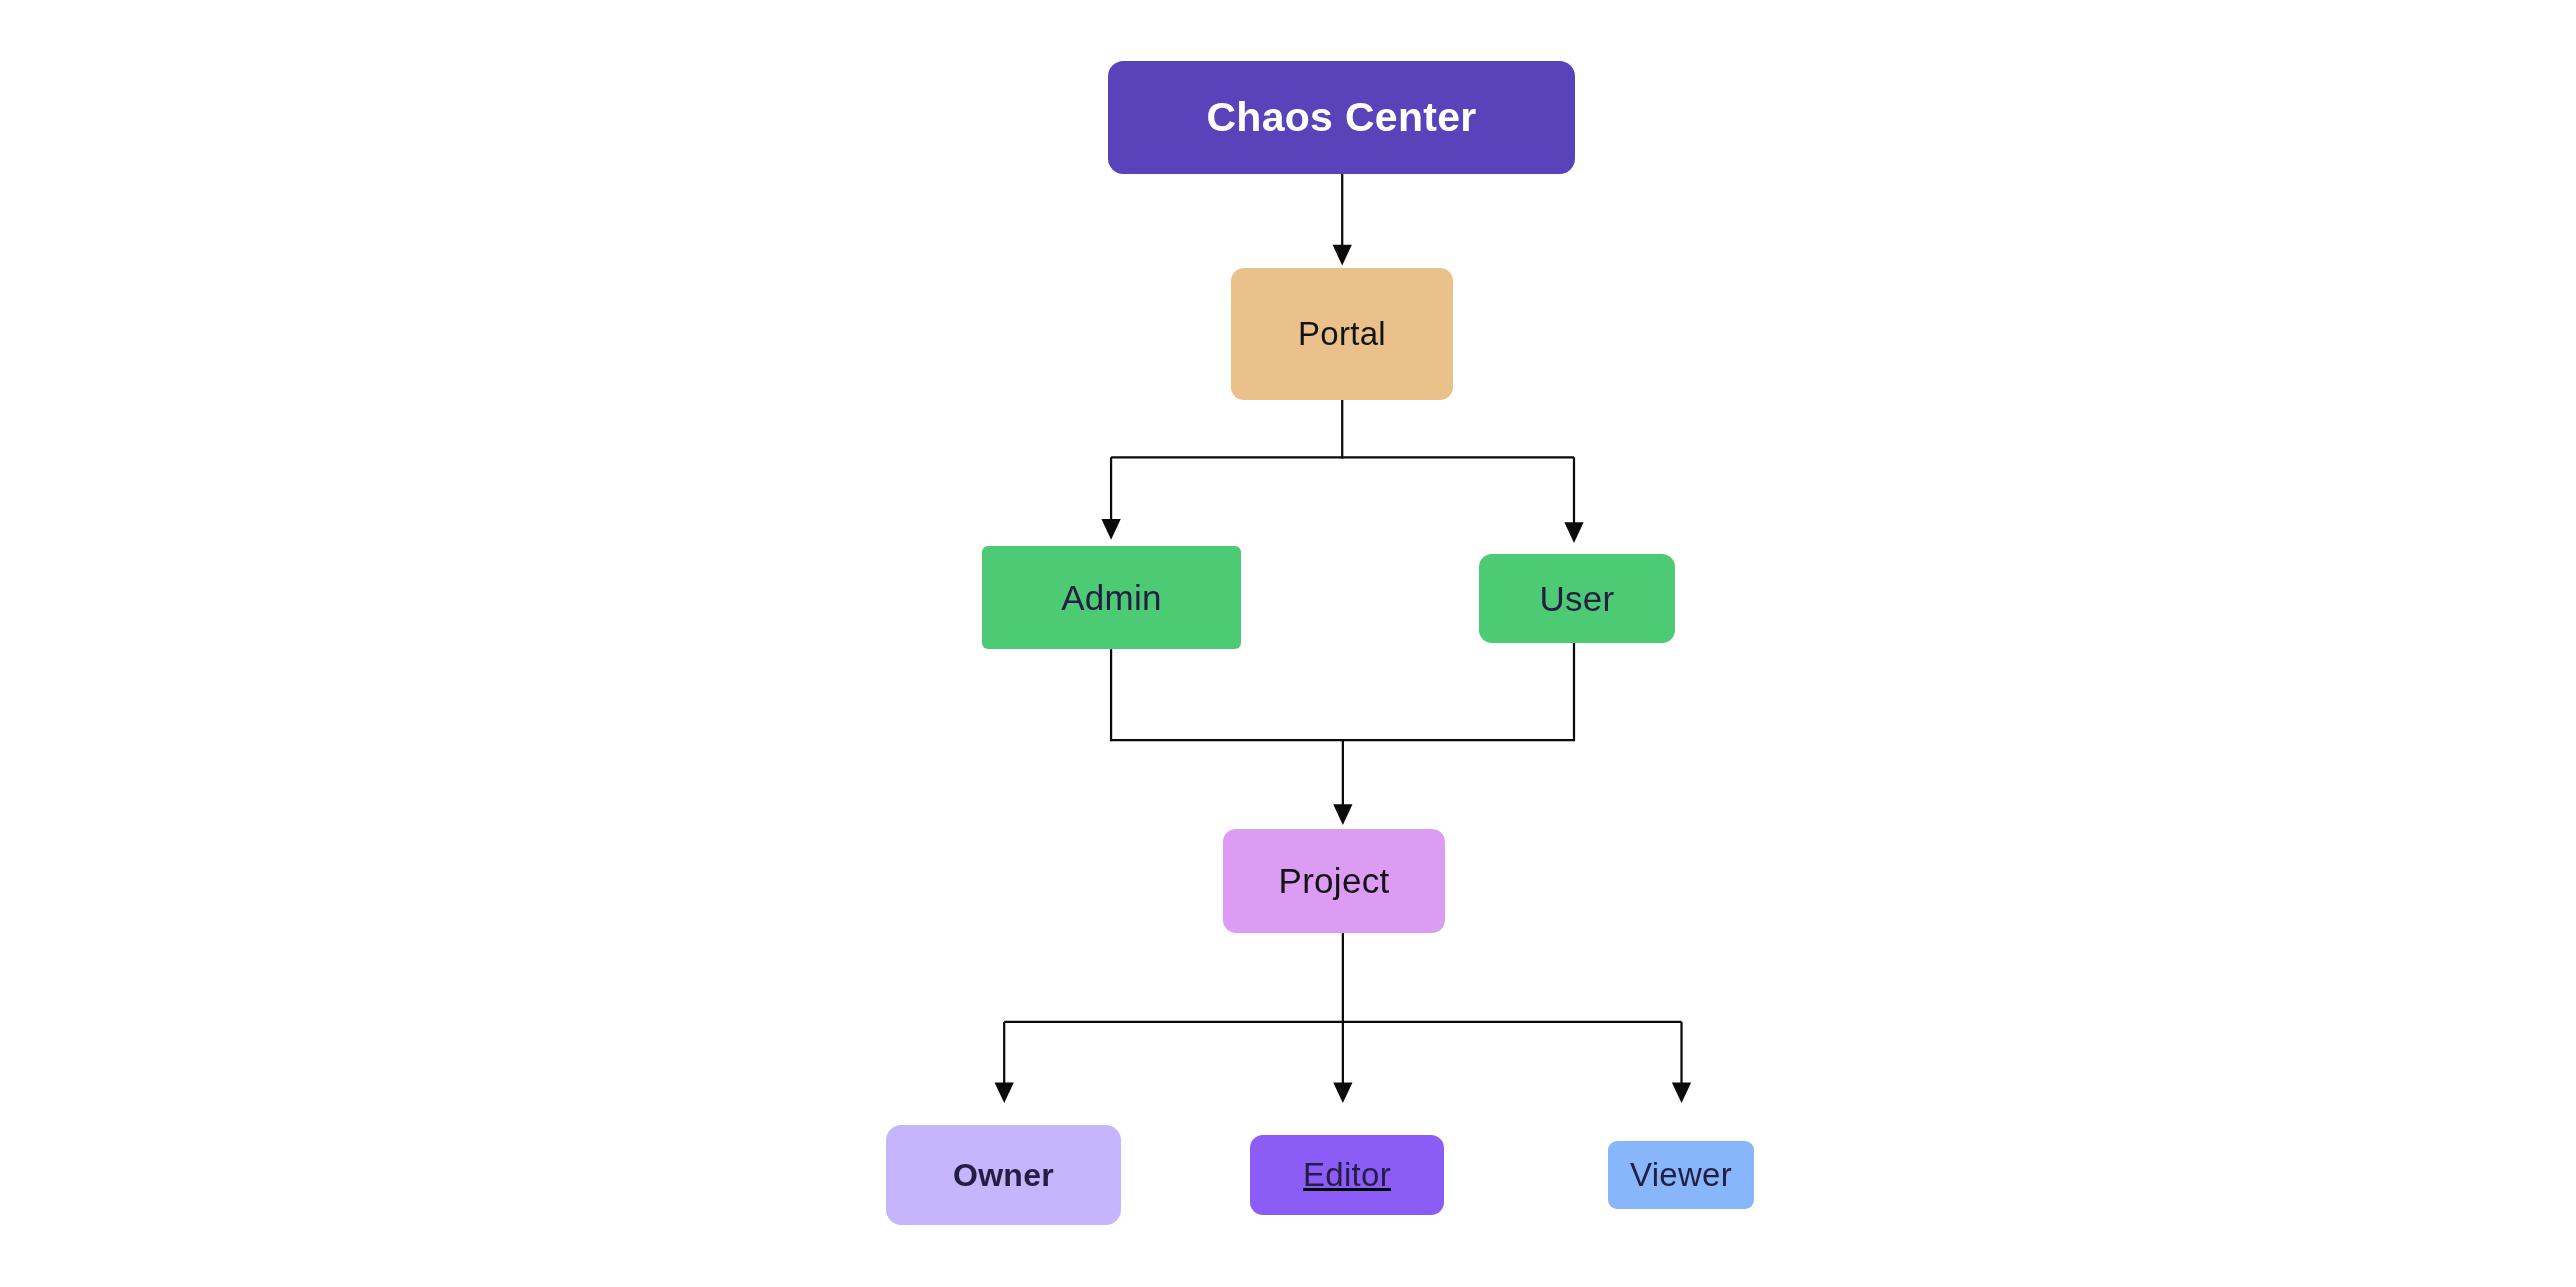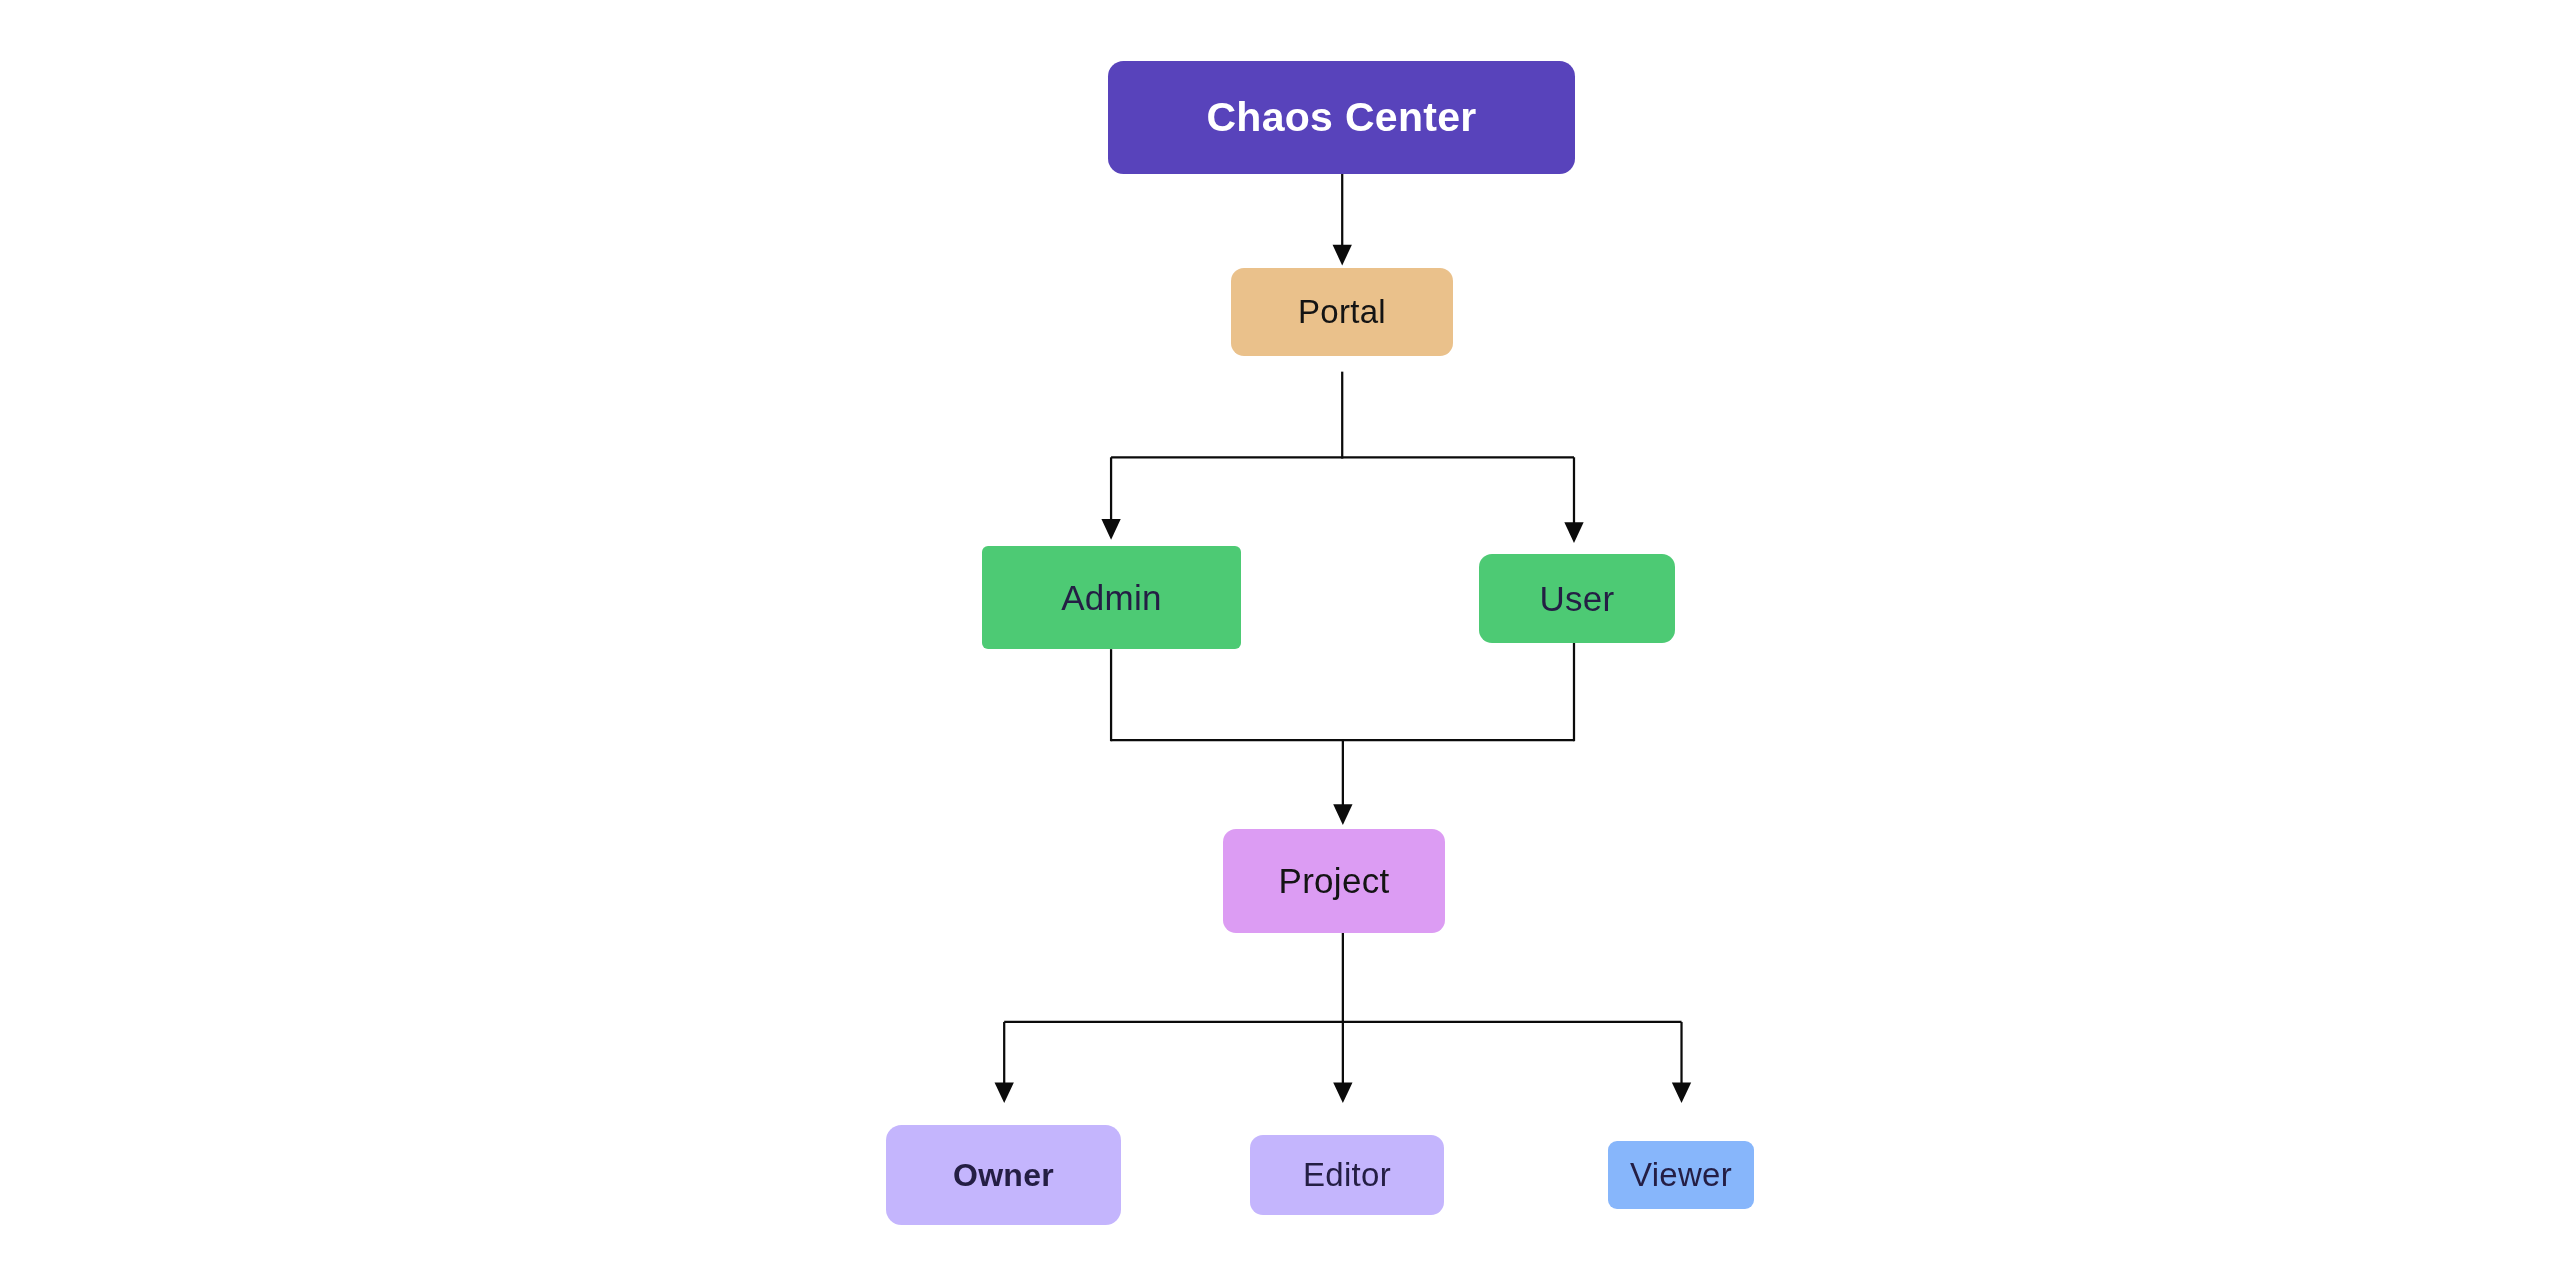--- a/index.html
+++ b/index.html
@@ -38,21 +38,21 @@
     display: flex;
     align-items: center;
     justify-content: center;
     box-sizing: border-box;
     border-radius: 13px;
     font-weight: 500;
     letter-spacing: 0.3px;
     white-space: nowrap;
   }
   .node-chaos   { left: 1076px; top:   61px; width: 467px; height: 113px; border-radius: 15.5px; font-size: 41px; font-weight: 700; }
-  .node-portal  { left: 1199px; top:  268px; width: 222px; height: 88px; font-size: 33px; }
+  .node-portal  { left: 1199px; top:  268px; width: 222px; height: 132px; font-size: 33px; }
   .node-admin   { left: 950px; top:  546px; width: 259px; height: 103px; border-radius: 14px; font-size: 35px; }
   .node-user    { left: 1447px; top:  554px; width: 196px; height: 89px; font-size: 35px; }
   .node-project { left: 1191px; top: 829px; width: 222px; height: 104px; font-size: 35px; }
   .node-owner   { left: 854px; top: 1125px; width: 235px; height: 100px; border-radius: 15.5px; font-size: 32px; }
   .node-editor  { left: 1218px; top: 1135px; width: 194px; height: 80px; font-size: 33px; }
   .node-viewer  { left: 1576px; top: 1141px; width: 146px; height: 68px; border-radius: 9px; font-size: 33px; }
   .node-label {
     display: inline-block;
   }
 </style>
@@ -107,21 +107,21 @@
   </div>
 
   <div class="node node-project" style="background: rgb(220, 156, 243);">
     <span class="node-label" style="color: rgb(20, 20, 20);">Project</span>
   </div>
 
   <div class="node node-owner" style="background: #c4b5fd; font-weight: bold;">
     <span class="node-label" style="color: rgb(36, 30, 68);">Owner</span>
   </div>
 
-  <div class="node node-editor" style="background: #c4b5fd;">
+  <div class="node node-editor" style="background: #8b5cf6; text-decoration: underline;">
     <span class="node-label" style="color: rgb(36, 30, 68);">Editor</span>
   </div>
 
   <div class="node node-viewer" style="background: rgb(135, 182, 251);">
     <span class="node-label" style="color: rgb(36, 30, 68);">Viewer</span>
   </div>
 
 </div>
 
 

